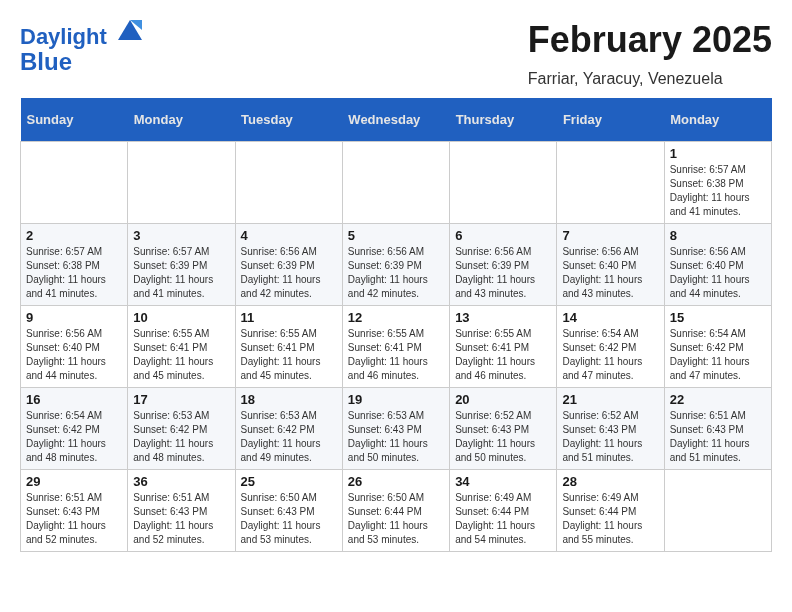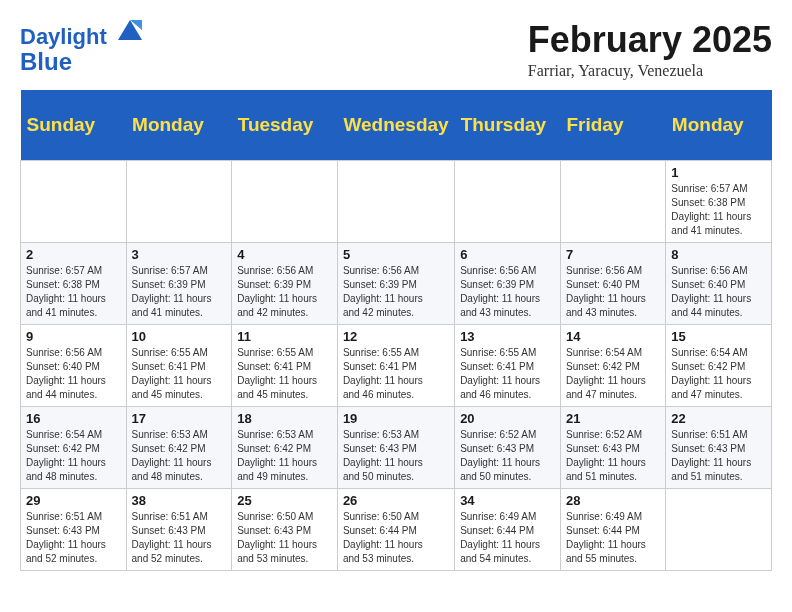--- a/index.html
+++ b/index.html
@@ -40,34 +40,33 @@
     }
     .calendar-title {
       font-size: 36px;
       font-weight: bold;
       color: #1a1a1a;
       line-height: 1.1;
     }
     .calendar-subtitle {
       font-size: 16px;
       color: #333;
-      margin-top: 2px;
-      font-family: Liberation Serif, serif;
+      margin-top: 10px;
     }
     table {
       width: 100%;
       border-collapse: collapse;
       font-size: 11px;
     }
     thead tr th {
       background-color: #2060c0;
-      color: #fde047;
+      color: #e5e5e5;
       text-align: left;
-      padding: 24px 6px;
-      font-size: 19px;
+      padding: 14px 6px;
+      font-size: 13px;
       font-weight: bold;
     }
     tbody tr td {
       border: 1px solid #ccc;
       vertical-align: top;
       padding: 4px 5px;
       width: 106px;
       min-height: 80px;
       height: 80px;
     }
@@ -298,21 +297,21 @@
       </tr>
       <tr>
         <td>
           <span class="day-number">29</span>
           <div class="day-info" style="white-space: pre-line;">Sunrise: 6:51 AM
 Sunset: 6:43 PM
 Daylight: 11 hours
 and 52 minutes.</div>
         </td>
         <td>
-          <span class="day-number">38</span>
+          <span class="day-number">36</span>
           <div class="day-info" style="white-space: pre-line;">Sunrise: 6:51 AM
 Sunset: 6:43 PM
 Daylight: 11 hours
 and 52 minutes.</div>
         </td>
         <td>
           <span class="day-number">25</span>
           <div class="day-info" style="white-space: pre-line;">Sunrise: 6:50 AM
 Sunset: 6:43 PM
 Daylight: 11 hours

